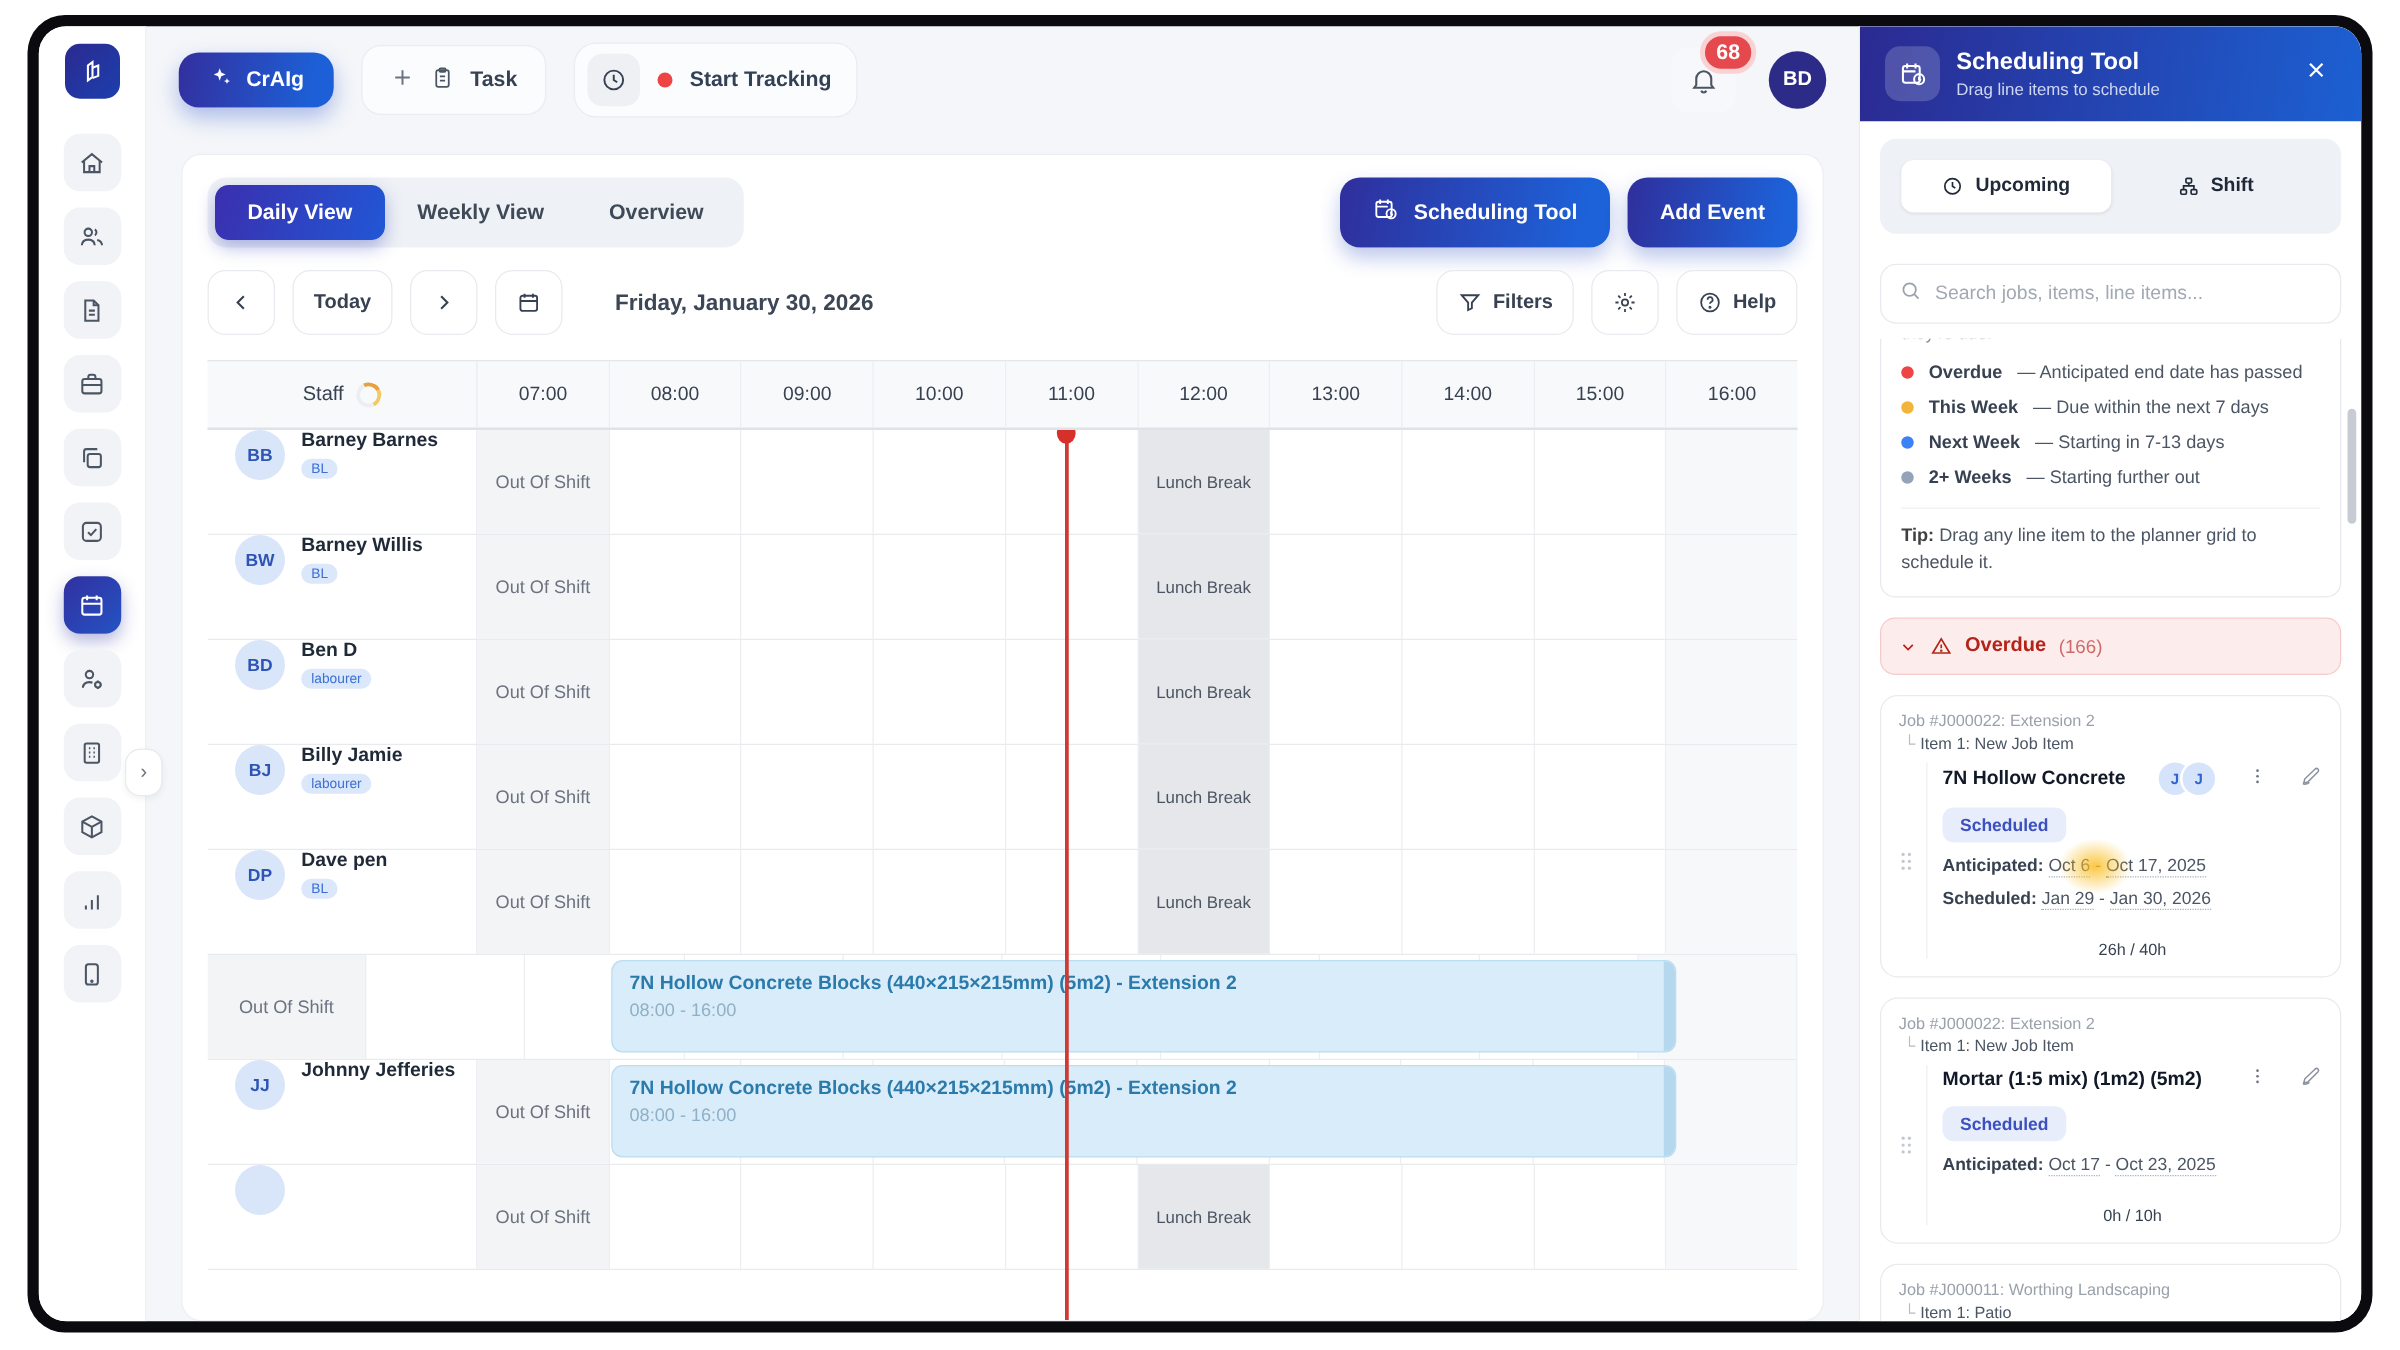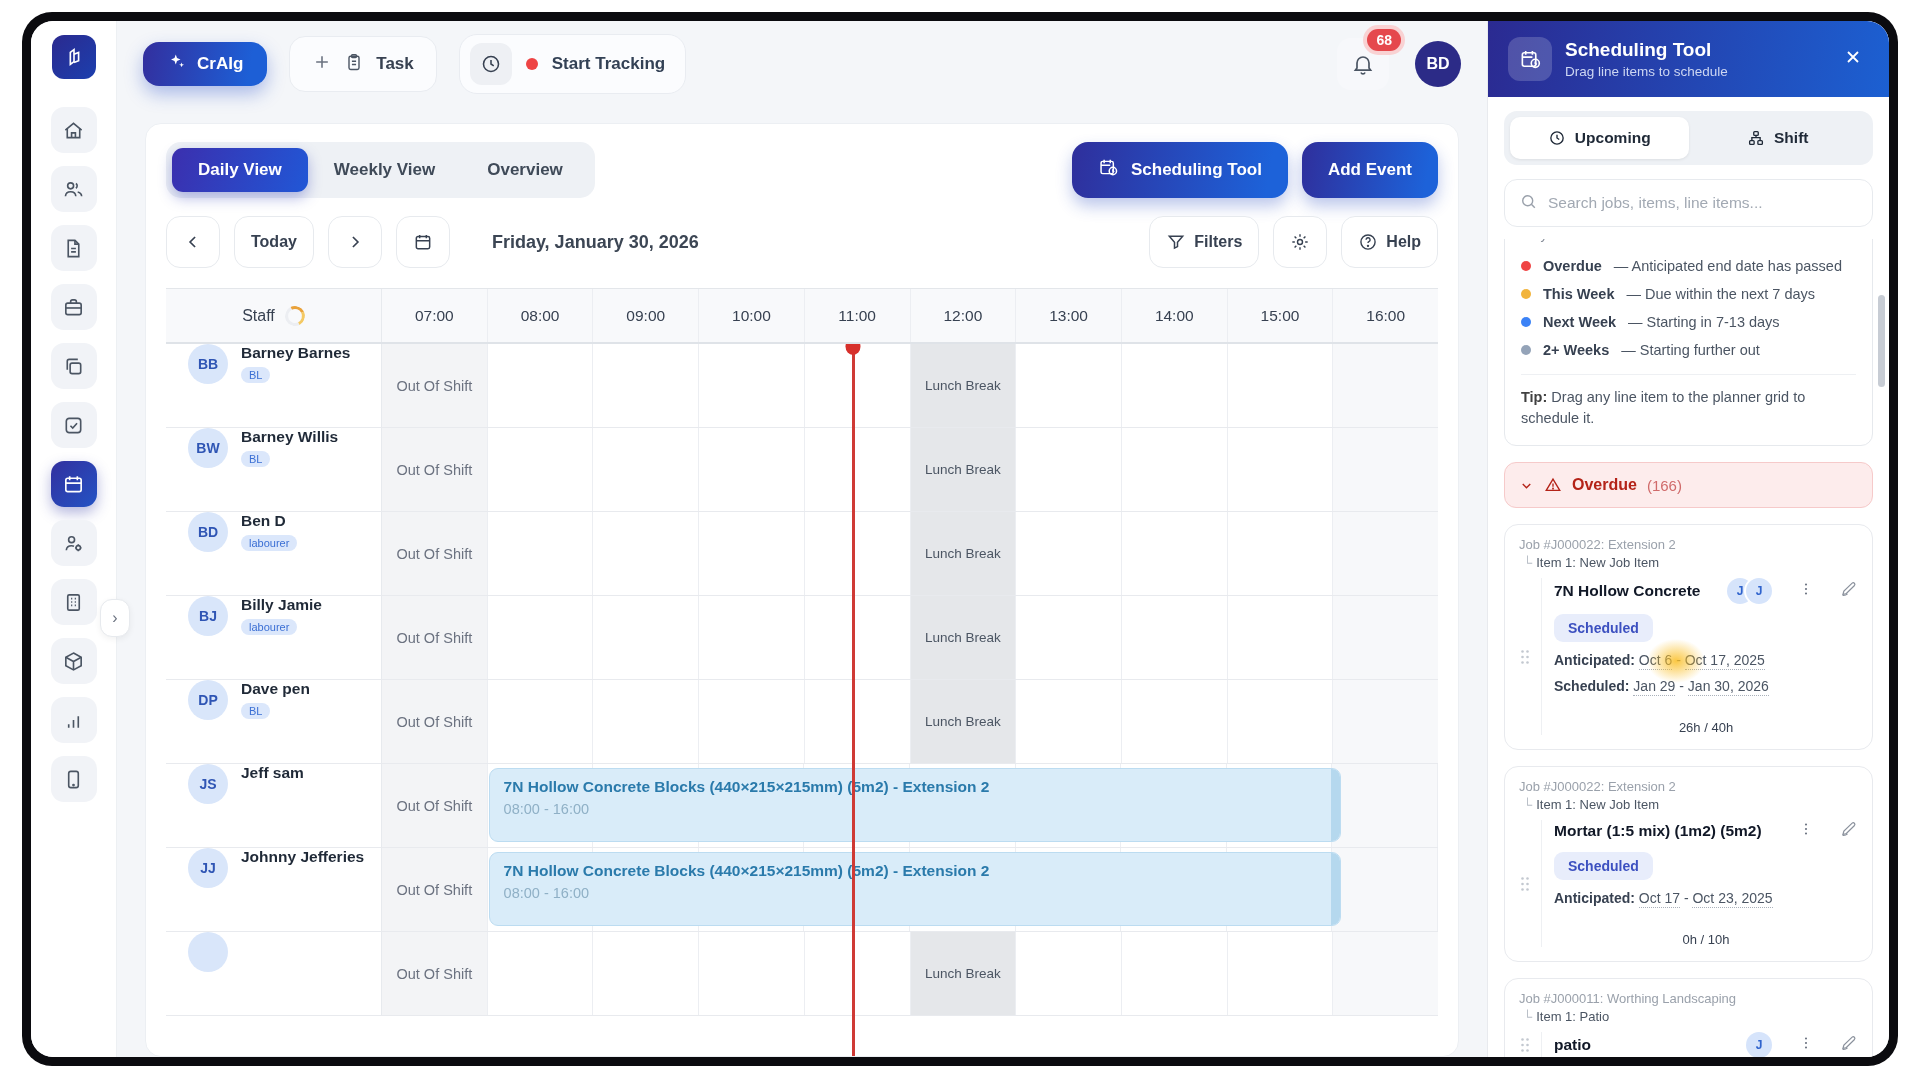--- a/index.html
+++ b/index.html
@@ -25,21 +25,21 @@
   .kbd { border:1px solid #e5e8ed; background:#f7f8fa; color:#9aa1ab; border-radius:8px; font-size:13px; padding:5px 8px; }
   .btn-craig { height:44px; padding:0 24px; border:0; border-radius:16px; background:linear-gradient(100deg,#332f9e 0%,#1d5fd6 85%); color:#fff; font-weight:bold; font-size:17px; display:flex; align-items:center; gap:10px; cursor:pointer; box-shadow:0 8px 18px rgba(37,78,200,.35); font-family:inherit; }
   .btn-task { height:56px; padding:0 22px; border:1px solid #e9ecf1; border-radius:16px; background:#fbfcfe; color:#374151; font-weight:bold; font-size:17px; display:flex; align-items:center; gap:12px; cursor:pointer; font-family:inherit; }
   .btn-task .plus { color:#6b7280; }
   .track-pill { height:60px; border:1px solid #e9ecf1; border-radius:18px; background:#fbfcfe; display:flex; align-items:center; gap:14px; padding:0 20px 0 10px; cursor:pointer; }
   .clock-chip { width:42px; height:42px; border-radius:12px; background:#eef0f4; display:flex; align-items:center; justify-content:center; color:#374151; }
   .red-dot { width:12px; height:12px; border-radius:50%; background:#ee4444; }
   .track-label { font-weight:bold; font-size:17px; color:#334155; }
   .top-right { margin-left:auto; display:flex; align-items:center; gap:26px; }
   .bell-wrap { position:relative; width:52px; height:52px; border-radius:14px; background:#f7f8fb; display:flex; align-items:center; justify-content:center; color:#4b5563; cursor:pointer; }
-  .badge { position:absolute; top:-9px; right:-12px; background:#e5484d; color:#fff; font-size:14px; font-weight:bold; padding:3px 9px; border-radius:999px; box-shadow:0 0 0 4px #f9d2d3; }
+  .badge { position:absolute; top:-9px; right:-12px; background:#e5484d; color:#fff; font-size:17px; font-weight:bold; padding:3px 9px; border-radius:999px; box-shadow:0 0 0 4px #f9d2d3; }
   .avatar { width:46px; height:46px; border-radius:50%; background:#2c2b87; color:#fff; font-weight:bold; font-size:16px; display:flex; align-items:center; justify-content:center; cursor:pointer; }
 
   .content { flex:1; padding:16px 28px 0; display:flex; flex-direction:column; min-height:0; }
   .page-head { display:flex; align-items:center; gap:12px; padding:8px 2px 20px; color:#111827; }
   .page-head h1 { font-size:31px; font-weight:800; letter-spacing:-.5px; }
   .page-head svg { width:26px; height:26px; color:#374151; }
 
   .planner-card { background:#fff; border:1px solid #eceff3; border-radius:16px; flex:1; padding:18px 20px 0; display:flex; flex-direction:column; min-height:0; overflow:hidden; }
   .row-top { display:flex; align-items:center; justify-content:space-between; }
   .seg { background:#eef1f5; border-radius:15px; padding:6px; display:flex; align-items:center; }
@@ -79,21 +79,21 @@
   .timeline .dot { position:absolute; top:-6px; left:50%; transform:translateX(-50%); width:15px; height:17px; border-radius:50%; background:#d7302b; }
 
   
   .panel { width:402px; background:#fff; border-left:1px solid #e8eaee; display:flex; flex-direction:column; min-height:0; }
   .panel-head { background:linear-gradient(100deg,#2b2a91 0%,#1c60d2 100%); padding:16px 20px; display:flex; align-items:center; gap:13px; }
   .ph-icon { width:44px; height:44px; border-radius:12px; background:rgba(255,255,255,.18); display:flex; align-items:center; justify-content:center; color:#fff; flex:0 0 auto; }
   .ph-text { flex:1; }
   .ph-title { color:#fff; font-weight:bold; font-size:19px; }
   .ph-sub { color:#cdd6f2; font-size:13.5px; margin-top:3px; }
   .ph-close { color:#fff; font-size:20px; background:none; border:0; cursor:pointer; padding:6px; }
-  .panel-tabs { margin:14px 16px 0; background:#eef1f5; border-radius:13px; padding:6px; display:flex; }
+  .panel-tabs { margin:14px 16px 10px; background:#eef1f5; border-radius:13px; padding:17px; display:flex; }
   .ptab { flex:1; height:42px; border-radius:10px; display:flex; align-items:center; justify-content:center; gap:9px; font-size:15.5px; font-weight:bold; color:#1f2937; cursor:pointer; }
   .ptab.active { background:#fff; box-shadow:0 1px 3px rgba(0,0,0,.08); }
   .ptab svg { width:18px; height:18px; }
   .panel-search { margin:14px 16px 0; height:48px; border:1px solid #e7eaee; border-radius:13px; display:flex; align-items:center; gap:10px; padding:0 14px; color:#9aa1ab; }
   .panel-search input { border:0; outline:0; flex:1; font-size:15.5px; background:transparent; color:#374151; font-family:inherit; }
   .panel-search input::placeholder { color:#a2a9b3; }
   .panel-scroll { position:relative; flex:1; min-height:0; overflow:hidden; margin-top:12px; padding:0 16px; }
   .scrollbar-thumb { position:absolute; right:4px; top:56px; width:7px; height:92px; border-radius:4px; background:#c7ccd4; }
   .legend-card { border:1px solid #e6e9ed; border-radius:12px; padding:12px 16px 16px; margin-top:-26px; background:#fff; }
   .clipped-line { color:#8a919c; font-size:14px; margin-bottom:10px; }
@@ -433,26 +433,20 @@
                   <div class="tcell"></div>
                   <div class="tcell"></div>
                   <div class="tcell"></div>
                   <div class="tcell lunch">Lunch Break</div>
                   <div class="tcell"></div>
                   <div class="tcell"></div>
                   <div class="tcell"></div>
                   <div class="tcell lastcol"></div>
                 </div>
                 <div class="g-row">
-                  <div class="cell-staff">
-                    <div class="s-avatar">JS</div>
-                    <div>
-                      <div class="s-name">Jeff sam</div>
-                    </div>
-                  </div>
                   <div class="tcell oos">Out Of Shift</div>
                   <div class="tcell"></div>
                   <div class="tcell"></div>
                   <div class="tcell"></div>
                   <div class="tcell"></div>
                   <div class="tcell"></div>
                   <div class="tcell"></div>
                   <div class="tcell"></div>
                   <div class="tcell"></div>
                   <div class="tcell lastcol"></div>

